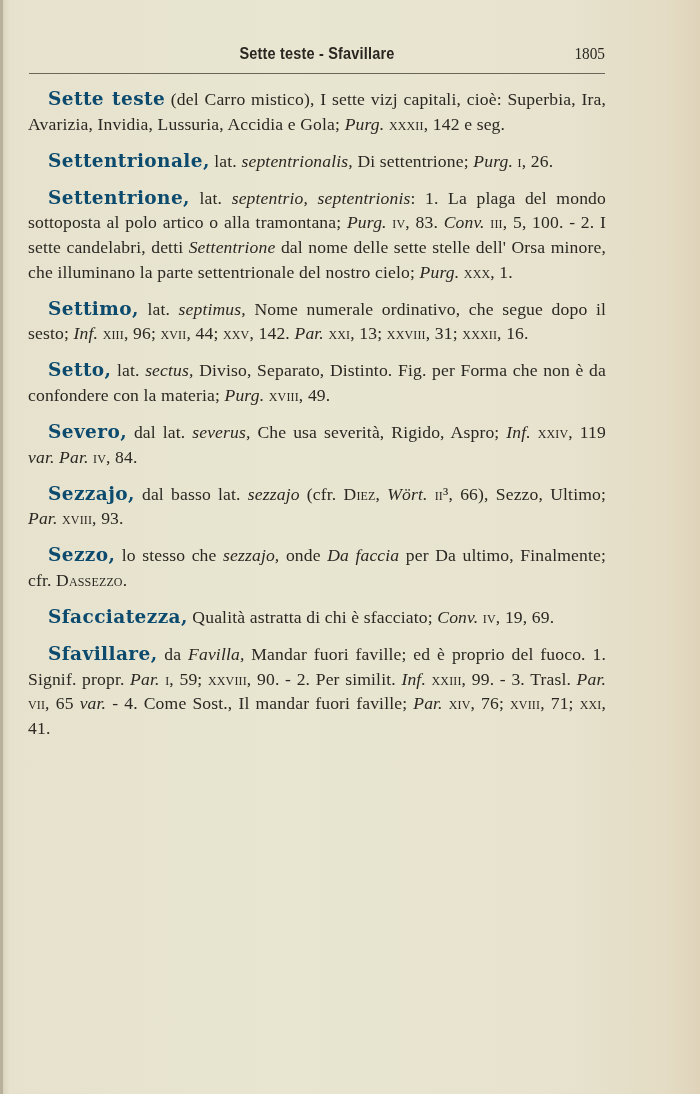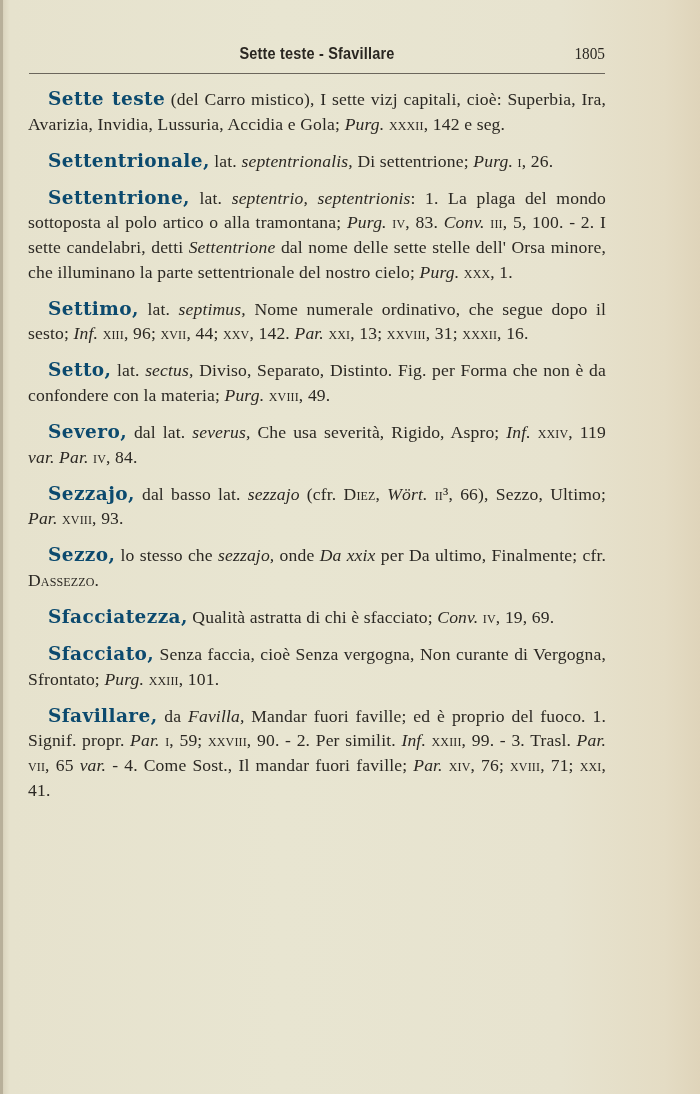--- a/index.html
+++ b/index.html
@@ -60,17 +60,16 @@
 <div class="rule"></div>
 
 <div class="content" id="entries">
     <p class="entry"><span class="word">Sette teste</span><span> (del Carro mistico), I sette vizj capitali, cioè: Superbia, Ira, Avarizia, Invidia, Lussuria, Accidia e Gola; </span><i>Purg.</i><span class="sc"> xxxii</span><span>, 142 e seg.</span></p>
     <p class="entry"><span class="word">Settentrionale,</span><span> lat. </span><i>septentrionalis,</i><span> Di settentrione; </span><i>Purg.</i><span class="sc"> i</span><span>, 26.</span></p>
     <p class="entry"><span class="word">Settentrione,</span><span> lat. </span><i>septentrio, septentrionis</i><span>: 1. La plaga del mondo sottoposta al polo artico o alla tramontana; </span><i>Purg.</i><span class="sc"> iv</span><span>, 83. </span><i>Conv.</i><span class="sc"> iii</span><span>, 5, 100. - 2. I sette candelabri, detti </span><i>Settentrione</i><span> dal nome delle sette stelle dell' Orsa minore, che illuminano la parte settentrionale del nostro cielo; </span><i>Purg.</i><span class="sc"> xxx</span><span>, 1.</span></p>
     <p class="entry"><span class="word">Settimo,</span><span> lat. </span><i>septimus,</i><span> Nome numerale ordinativo, che segue dopo il sesto; </span><i>Inf.</i><span class="sc"> xiii</span><span>, 96; </span><span class="sc">xvii</span><span>, 44; </span><span class="sc">xxv</span><span>, 142. </span><i>Par.</i><span class="sc"> xxi</span><span>, 13; </span><span class="sc">xxviii</span><span>, 31; </span><span class="sc">xxxii</span><span>, 16.</span></p>
     <p class="entry"><span class="word">Setto,</span><span> lat. </span><i>sectus,</i><span> Diviso, Separato, Distinto. Fig. per Forma che non è da confondere con la materia; </span><i>Purg.</i><span class="sc"> xviii</span><span>, 49.</span></p>
     <p class="entry"><span class="word">Severo,</span><span> dal lat. </span><i>severus,</i><span> Che usa severità, Rigido, Aspro; </span><i>Inf.</i><span class="sc"> xxiv</span><span>, 119 </span><i>var. Par.</i><span class="sc"> iv</span><span>, 84.</span></p>
     <p class="entry"><span class="word">Sezzajo,</span><span> dal basso lat. </span><i>sezzajo</i><span> (cfr. </span><span class="sc">Diez</span><span>, </span><i>Wört.</i><span class="sc"> ii³</span><span>, 66), Sezzo, Ultimo; </span><i>Par.</i><span class="sc"> xviii</span><span>, 93.</span></p>
-    <p class="entry"><span class="word">Sezzo,</span><span> lo stesso che </span><i>sezzajo,</i><span> onde </span><i>Da xxix</i><span> per Da ultimo, Finalmente; cfr. </span><span class="sc">Dassezzo</span><span>.</span></p>
+    <p class="entry"><span class="word">Sezzo,</span><span> lo stesso che </span><i>sezzajo,</i><span> onde </span><i>Da faccia</i><span> per Da ultimo, Finalmente; cfr. </span><span class="sc">Dassezzo</span><span>.</span></p>
     <p class="entry"><span class="word">Sfacciatezza,</span><span> Qualità astratta di chi è sfacciato; </span><i>Conv.</i><span class="sc"> iv</span><span>, 19, 69.</span></p>
-    <p class="entry"><span class="word">Sfacciato,</span><span> Senza faccia, cioè Senza vergogna, Non curante di Vergogna, Sfrontato; </span><i>Purg.</i><span class="sc"> xxiii</span><span>, 101.</span></p>
     <p class="entry"><span class="word">Sfavillare,</span><span> da </span><i>Favilla,</i><span> Mandar fuori faville; ed è proprio del fuoco. 1. Signif. propr. </span><i>Par.</i><span class="sc"> i</span><span>, 59; </span><span class="sc">xxviii</span><span>, 90. - 2. Per similit. </span><i>Inf.</i><span class="sc"> xxiii</span><span>, 99. - 3. Trasl. </span><i>Par.</i><span class="sc"> vii</span><span>, 65 </span><i>var.</i><span> - 4. Come Sost., Il mandar fuori faville; </span><i>Par.</i><span class="sc"> xiv</span><span>, 76; </span><span class="sc">xviii</span><span>, 71; </span><span class="sc">xxi</span><span>, 41.</span></p>
   </div>
 
 </body></html>

